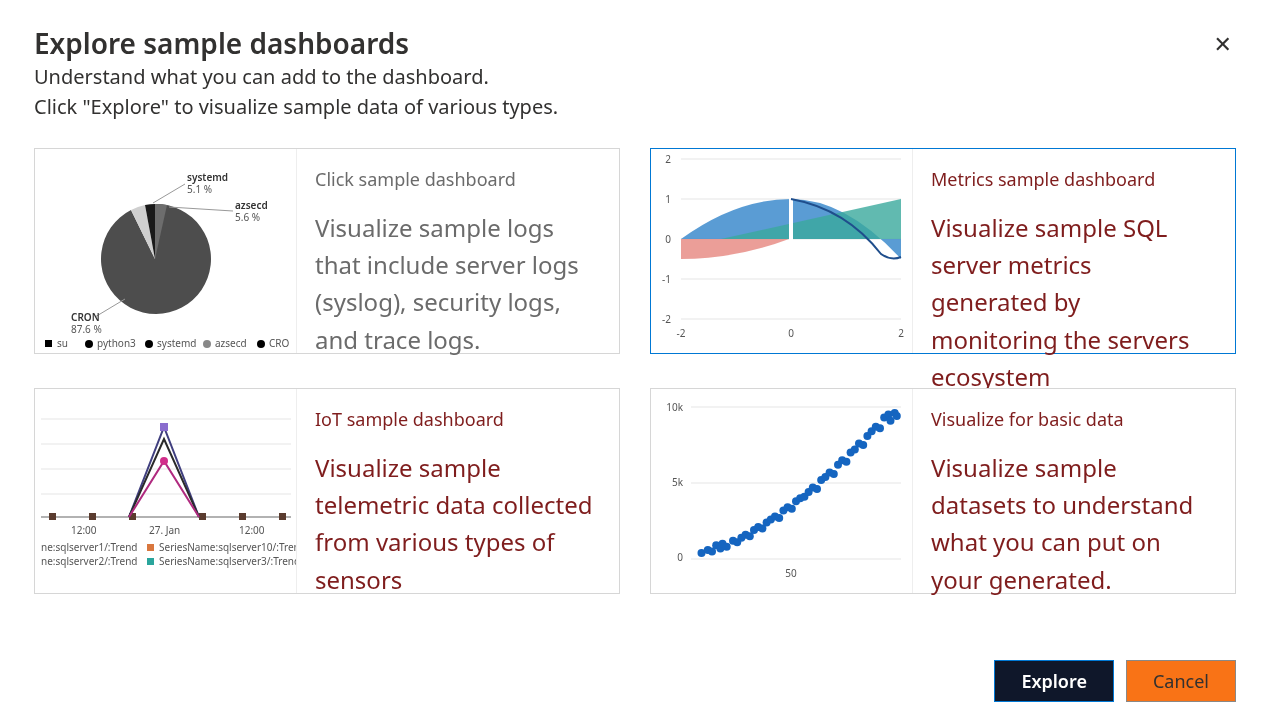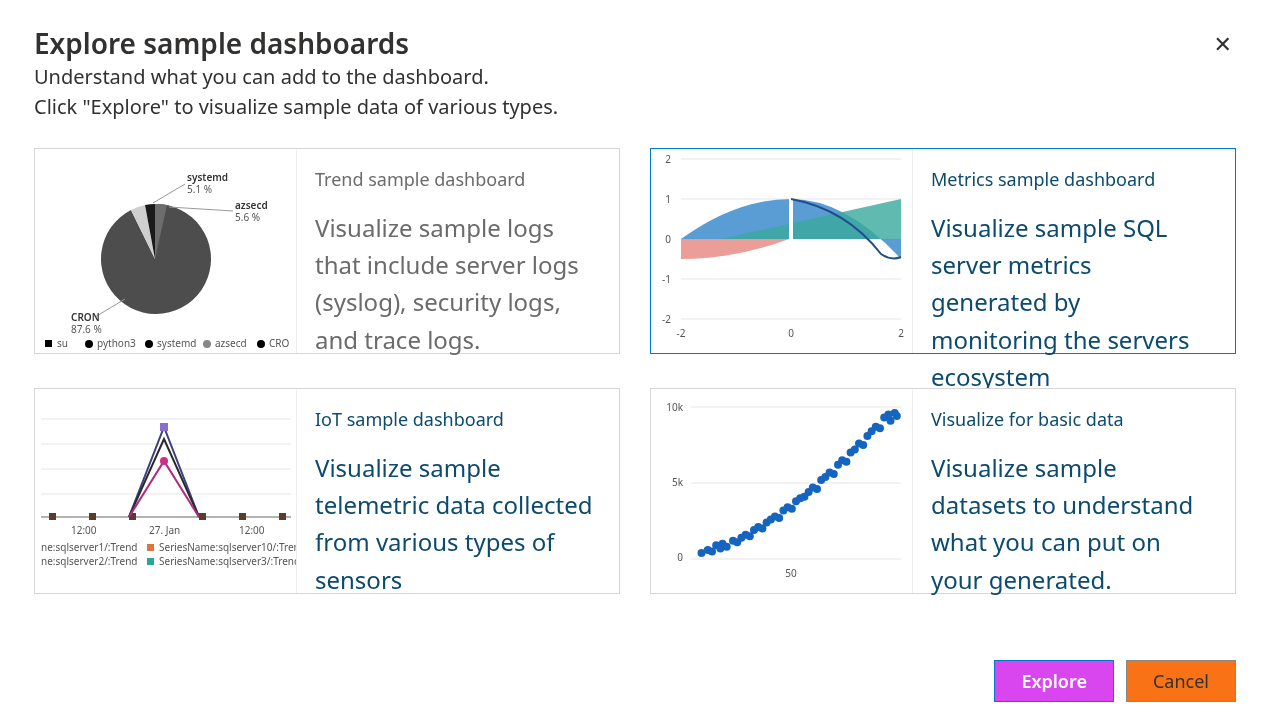--- a/index.html
+++ b/index.html
@@ -72,40 +72,40 @@
     font-weight: 400;
     margin-bottom: 18px;
   }
   .card-desc {
     font-size: 24px;
     line-height: 1.55;
   }
   .muted .card-title,
   .muted .card-desc { color: #6b6b6b; }
   .accent .card-title,
-  .accent .card-desc { color: #0c4a6e; }
+  .accent .card-desc { color: #7f1d1d; }
 
   .footer {
     position: absolute;
     bottom: 24px;
     right: 34px;
     display: flex;
     gap: 12px;
   }
   .btn {
     font-size: 18px;
     padding: 8px 26px;
     border: 1px solid #8a8886;
     background: #f97316;
     cursor: pointer;
     font-family: inherit;
     color: #323130;
   }
   .btn.primary {
-    background: #d946ef;
+    background: #0f172a;
     border-color: #0078d4;
     color: #fff;
     font-weight: 600;
   }
 
   
   svg { display: block; }
   .pie-label { font-size: 10px; fill: #333; font-weight: 600; }
   .axis-tick { font-size: 10px; fill: #555; }
   .gridline { stroke: #e5e5e5; stroke-width: 1; }
@@ -156,21 +156,21 @@
           <circle cx="104" cy="-3" r="4" fill="#000"></circle>
             <text x="112" y="0" class="axis-tick">systemd</text>
           <circle cx="162" cy="-3" r="4" fill="#888"></circle>
             <text x="170" y="0" class="axis-tick">azsecd</text>
           <circle cx="216" cy="-3" r="4" fill="#000"></circle>
             <text x="224" y="0" class="axis-tick">CRO</text>
         </g>
       </svg>
     </div>
     <div class="card-text">
-      <div class="card-title">Trend sample dashboard</div>
+      <div class="card-title">Click sample dashboard</div>
       <div class="card-desc">Visualize sample logs that include server logs (syslog), security logs, and trace logs.</div>
     </div>
   </div>
 
   <div class="card accent selected">
     <div class="thumb">
       <svg viewBox="0 0 262 206" width="262" height="206">
         <g transform="translate(30,10)">
 
           <line x1="0" y1="0" x2="220" y2="0" class="gridline"></line>

